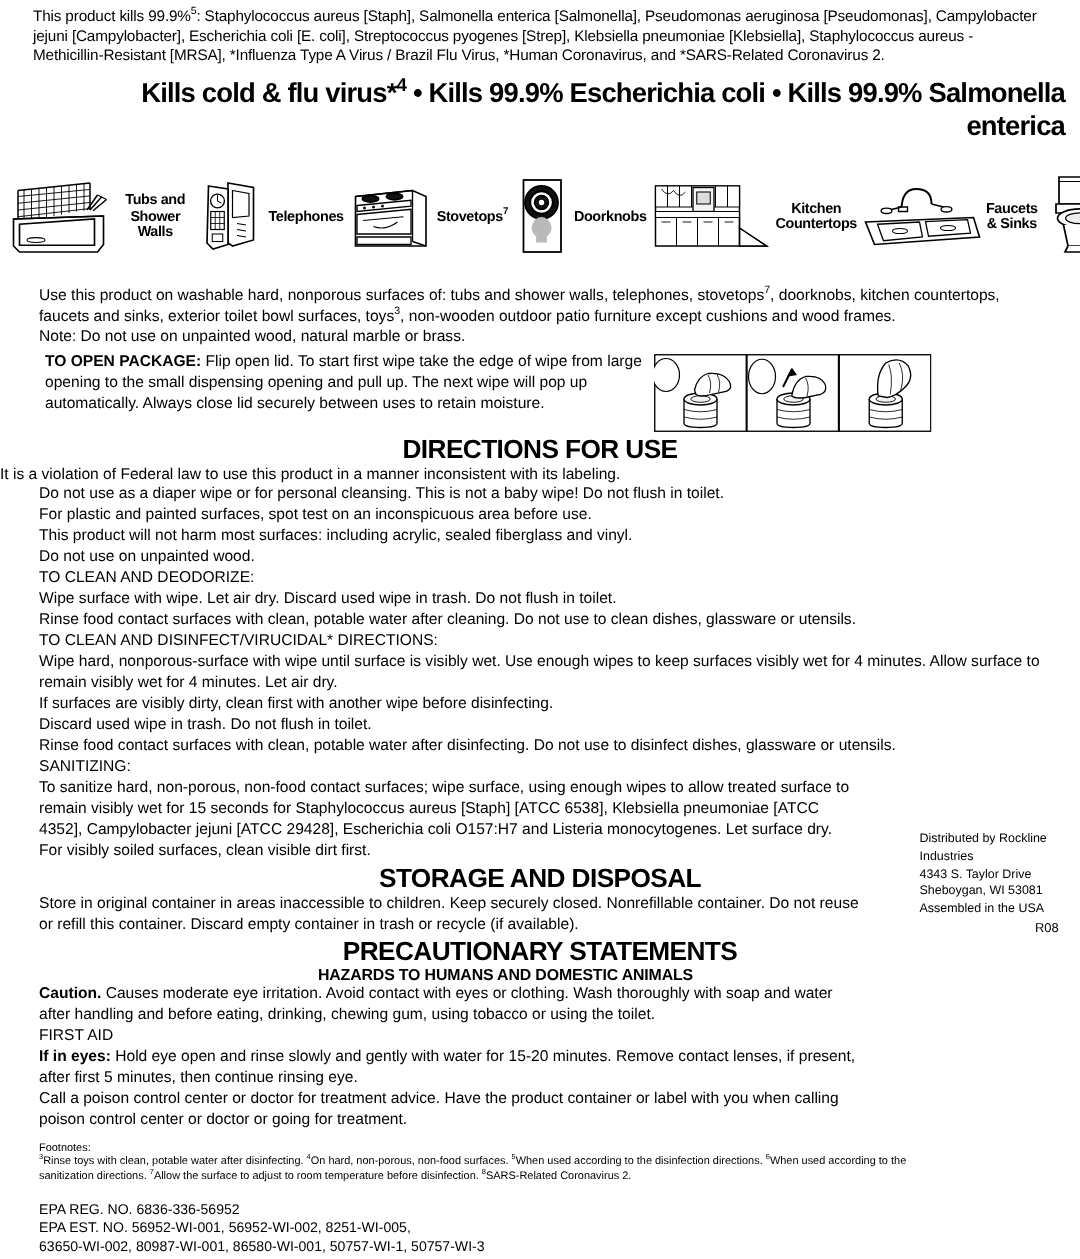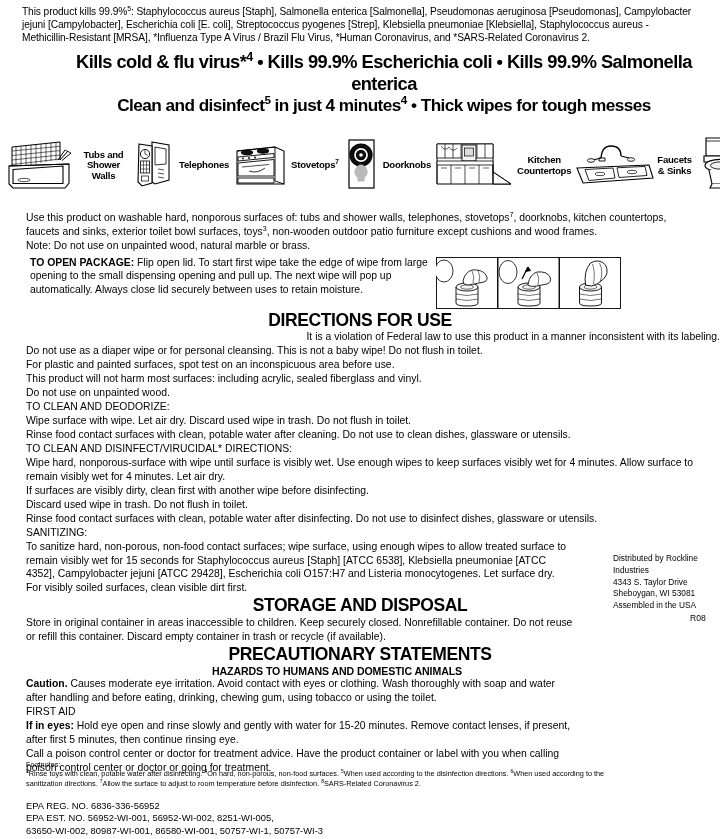--- a/index.html
+++ b/index.html
@@ -18,21 +18,21 @@
   .kill-list {
     font-size:10.2px;
     line-height:1.28;
     padding:5px 22px 0 22px;
     letter-spacing:-0.1px;
   }
   sup { font-size:68%; vertical-align:super; line-height:0; }
 
   
   .headline {
-    text-align:center;
+    text-align:right;
     font-weight:bold;
     font-size:18.3px;
     line-height:1.19;
     letter-spacing:-0.55px;
     padding:7px 10px 0 10px;
     font-stretch:condensed;
     margin-left:48px;
   }
   .headline .l2 { font-size:17.2px; }
 
@@ -72,21 +72,21 @@
   
   .sect-title {
     text-align:center; font-weight:bold;
     font-size:17.5px; letter-spacing:-0.4px;
     line-height:1.12; margin-top:1px;
   }
   .sect-sub {
     text-align:center; font-weight:bold; font-size:10.6px;
     letter-spacing:-0.1px;
   }
-  .center-line { text-align:right; font-size:10.4px; line-height:1.3;margin-left:11px; }
+  .center-line { text-align:left; font-size:10.4px; line-height:1.3; }
 
   .body-txt { font-size:10.4px; line-height:1.345; padding:0 24px 0 26px; }
   .body-txt .sub { font-weight:normal; }
 
   
   .distrib {
     position:absolute; left:613px; top:553px;
     font-size:8.3px; line-height:1.42; text-align:left;
   }
   .rcode { position:absolute; left:690px; top:613px; font-size:8.6px; }
@@ -107,21 +107,20 @@
 <body>
 
 <div class="label">
 
   <div class="kill-list">
     <span>This product kills 99.9%</span><sup>5</sup><span>: Staphylococcus aureus [Staph], Salmonella enterica [Salmonella], Pseudomonas aeruginosa [Pseudomonas], Campylobacter jejuni [Campylobacter], Escherichia coli [E. coli], Streptococcus pyogenes [Strep], Klebsiella pneumoniae [Klebsiella], Staphylococcus aureus - Methicillin-Resistant [MRSA], *Influenza Type A Virus / Brazil Flu Virus, *Human Coronavirus, and *SARS-Related Coronavirus 2.</span>
   </div>
 
   <div class="headline">
     <div class="l1"><span>Kills cold &amp; flu virus*</span><sup>4</sup><span> • Kills 99.9% Escherichia coli • Kills 99.9% Salmonella enterica</span></div>
-    <div class="l2"><span>Clean and disinfect</span><sup>5</sup><span> in just 4 minutes</span><sup>4</sup><span> • Thick wipes for tough messes</span></div>
   </div>
 
   <div class="icon-row">
 
     <div class="icon-cell" style="flex:0 0 123px;">
       <div class="icon-art">
         <svg width="80" height="54" viewBox="0 0 80 54">
           <g fill="none" stroke="#000" stroke-width="1.1">
             <path d="M10 9 L10 31 M10 9 L58 4 M58 4 L58 22" stroke-width="1"></path>
             <g stroke-width="0.6">

